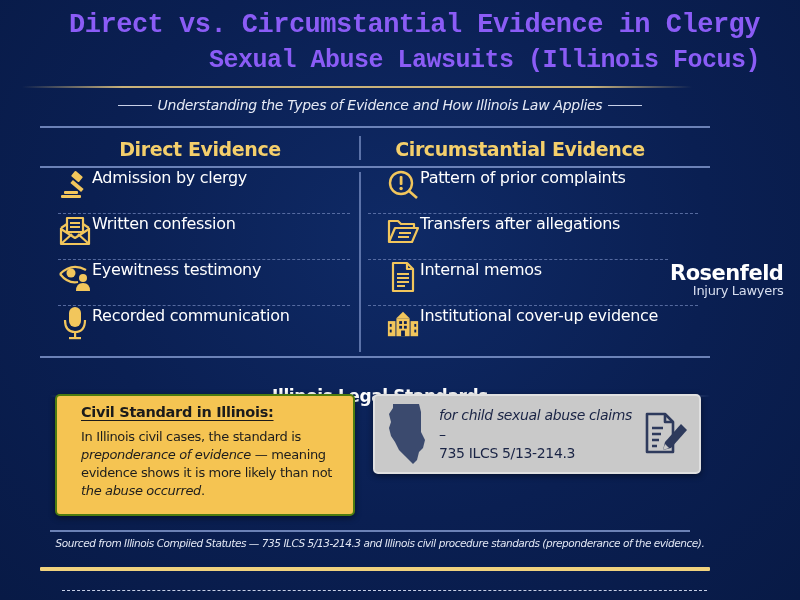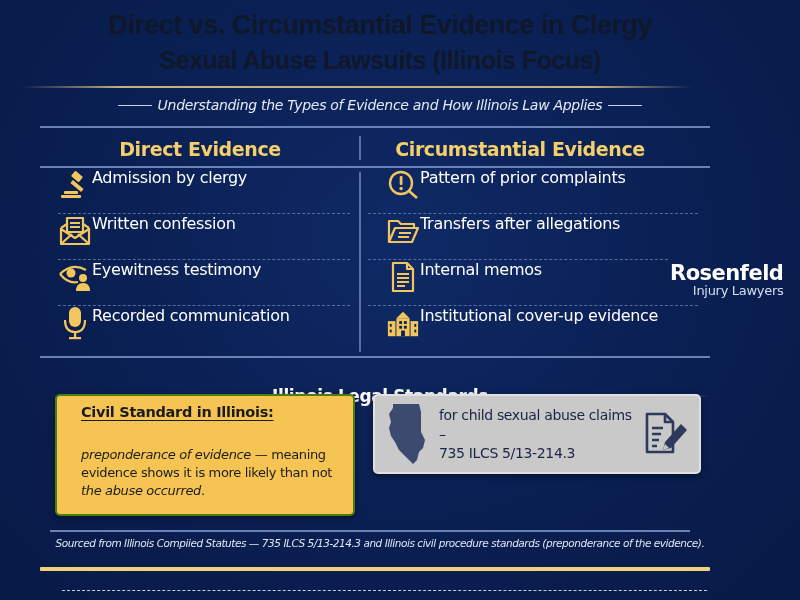--- a/index.html
+++ b/index.html
@@ -4,23 +4,23 @@
 <style>
   * { box-sizing: border-box; margin: 0; padding: 0; }
   html, body { width: 800px; height: 600px; overflow: hidden; }
   body {
     background: radial-gradient(ellipse at 50% 40%, #0f2a66 0%, #0a1f52 55%, #081a46 100%);
     font-family: "Liberation Sans", "DejaVu Sans", sans-serif;
     color: #ffffff;
     position: relative;
   }
   .title {
-    position: absolute; left: 0; width: 760px; text-align: center;
-    font-family: Liberation Sans, sans-serif; font-weight: bold;
-    color: #0f172a; letter-spacing: -0.5px;
+    position: absolute; left: 0; width: 760px; text-align: right;
+    font-family: Liberation Mono, monospace; font-weight: bold;
+    color: #8b5cf6; letter-spacing: -0.5px;
   }
   .title.l1 { top: 10px; font-size: 27px; }
   .title.l2 { top: 46px; font-size: 25px; }
   .gold-rule {
     position: absolute; left: 22px; width: 445px; height: 2px; top: 86px;
     background: linear-gradient(90deg, rgba(200,180,120,0) 0%, #c9b27a 15%, #c9b27a 85%, rgba(200,180,120,0) 100%);
     width: 445px;
   }
   .gold-rule { left: 22px; width: 445px; }
   .subtitle-wrap {
@@ -79,21 +79,21 @@
   .card-civil .b i { font-style: italic; }
   .card-sol {
     position: absolute; left: 373px; top: 394px; width: 328px; height: 80px;
     background: #c9c9c9; border: 2px solid #e0e0e0; border-radius: 5px;
     box-shadow: 0 2px 6px rgba(0,0,0,.45);
     display: flex; align-items: center; padding: 0 10px;
   }
   .card-sol .state { width: 44px; height: 64px; flex-shrink: 0; }
   .card-sol .txt { flex: 1; padding-left: 10px; color: #1a2445; font-size: 14px; line-height: 19px; font-family: "DejaVu Sans", sans-serif; letter-spacing: -0.35px; }
   .card-sol .txt .l1 { font-weight: bold; }
-  .card-sol .txt .l2 { }
+  .card-sol .txt .l2 { font-style: italic; }
   .card-sol .doc { width: 48px; height: 48px; flex-shrink: 0; }
   .source {
     position: absolute; top: 537px; left: 0; width: 760px; text-align: center;
     font-size: 10.5px; font-style: italic; color: #e2e7f4; font-family: "DejaVu Sans", sans-serif; letter-spacing: -0.45px;
   }
   .gold-bar {
     position: absolute; left: 40px; top: 567px; width: 670px; height: 4px;
     background: #f0d27e; border-radius: 1px;
   }
   .dash-bar {
@@ -252,21 +252,21 @@
 
 <div class="section-title-wrap">
   <span class="bar"></span>
   <span class="section-title">Illinois Legal Standards</span>
   <span class="bar r"></span>
 </div>
 
 <div class="card-civil">
   <div class="h">Civil Standard in Illinois:</div>
   <div class="b">
-    <br>
+    <span>In Illinois civil cases, the standard is</span><br>
     <i>preponderance of evidence</i><span> — meaning evidence shows it is more likely than not</span>
     <i>the abuse occurred</i><span>.</span>
   </div>
 </div>
 
 <div class="card-sol">
   <span class="state">
     <svg width="44" height="64" viewBox="0 0 44 64">
       <path d="M8 2 L34 2 L36 10 L36 30 L40 38 L38 46 L34 50 L32 58 L28 62 L24 58 L20 54 L14 48 L10 40 L6 34 L4 26 L6 20 L4 12 L8 6 Z" fill="#3b4a6e"></path>
     </svg>

